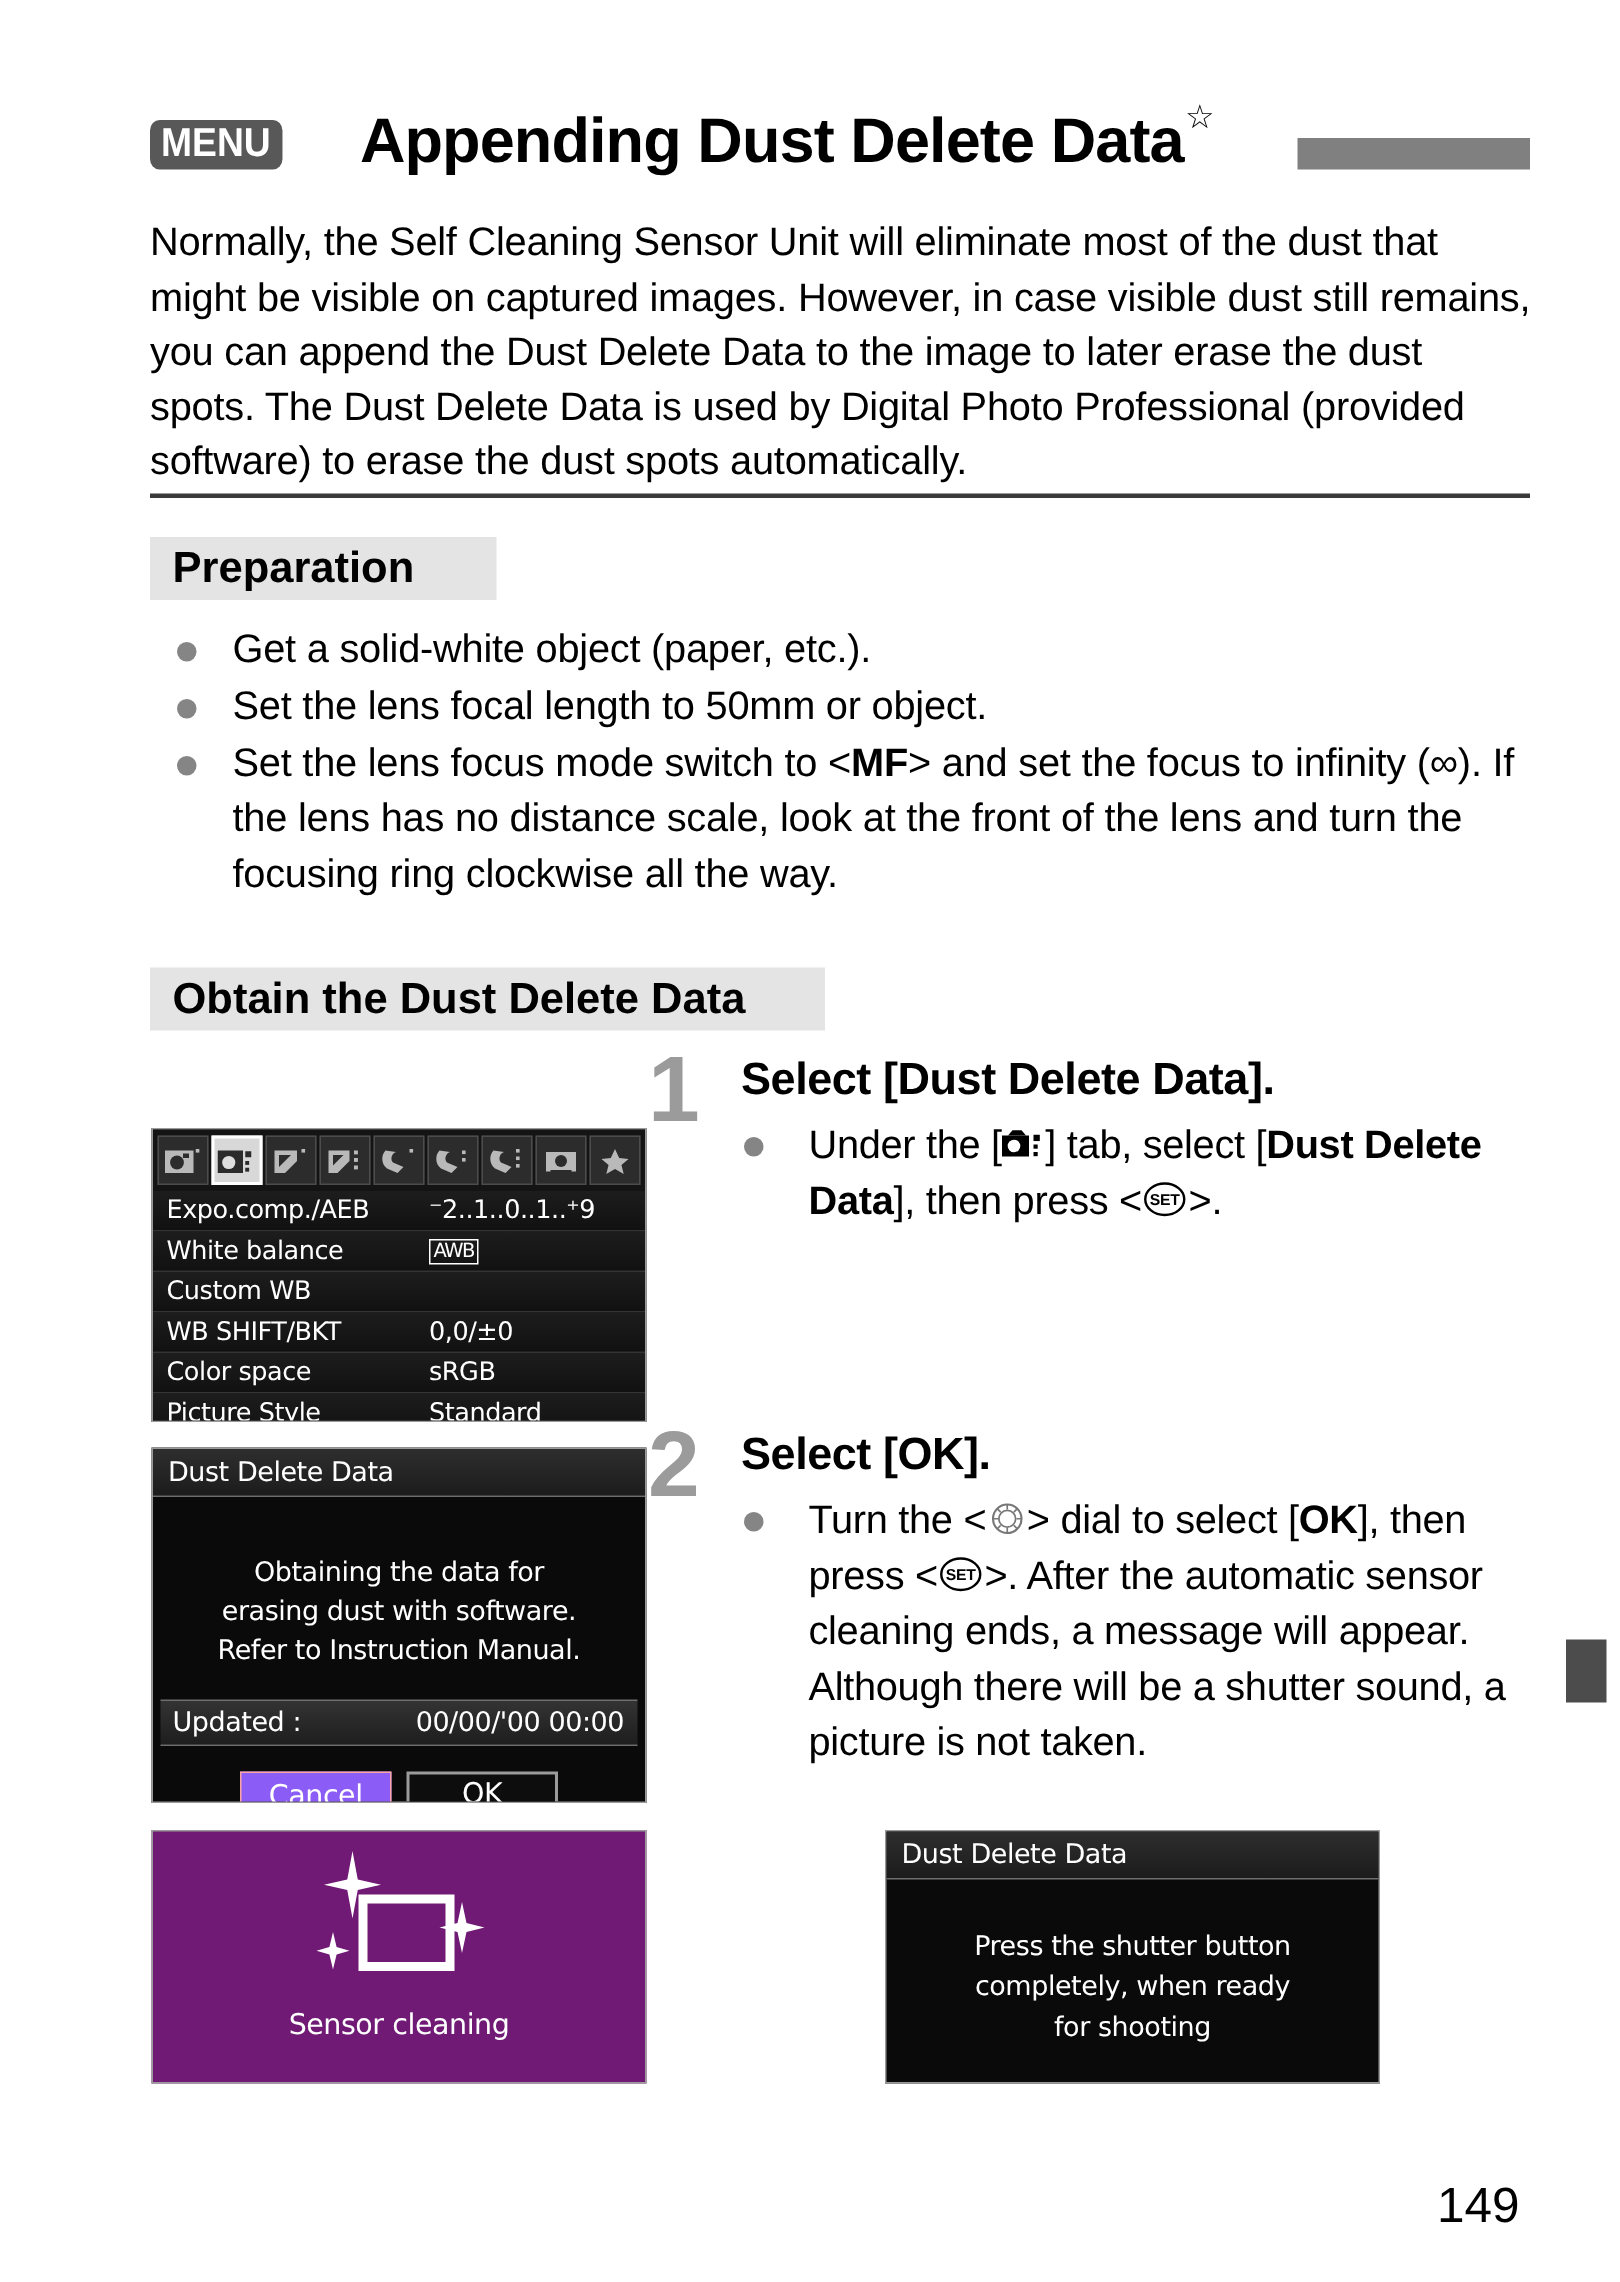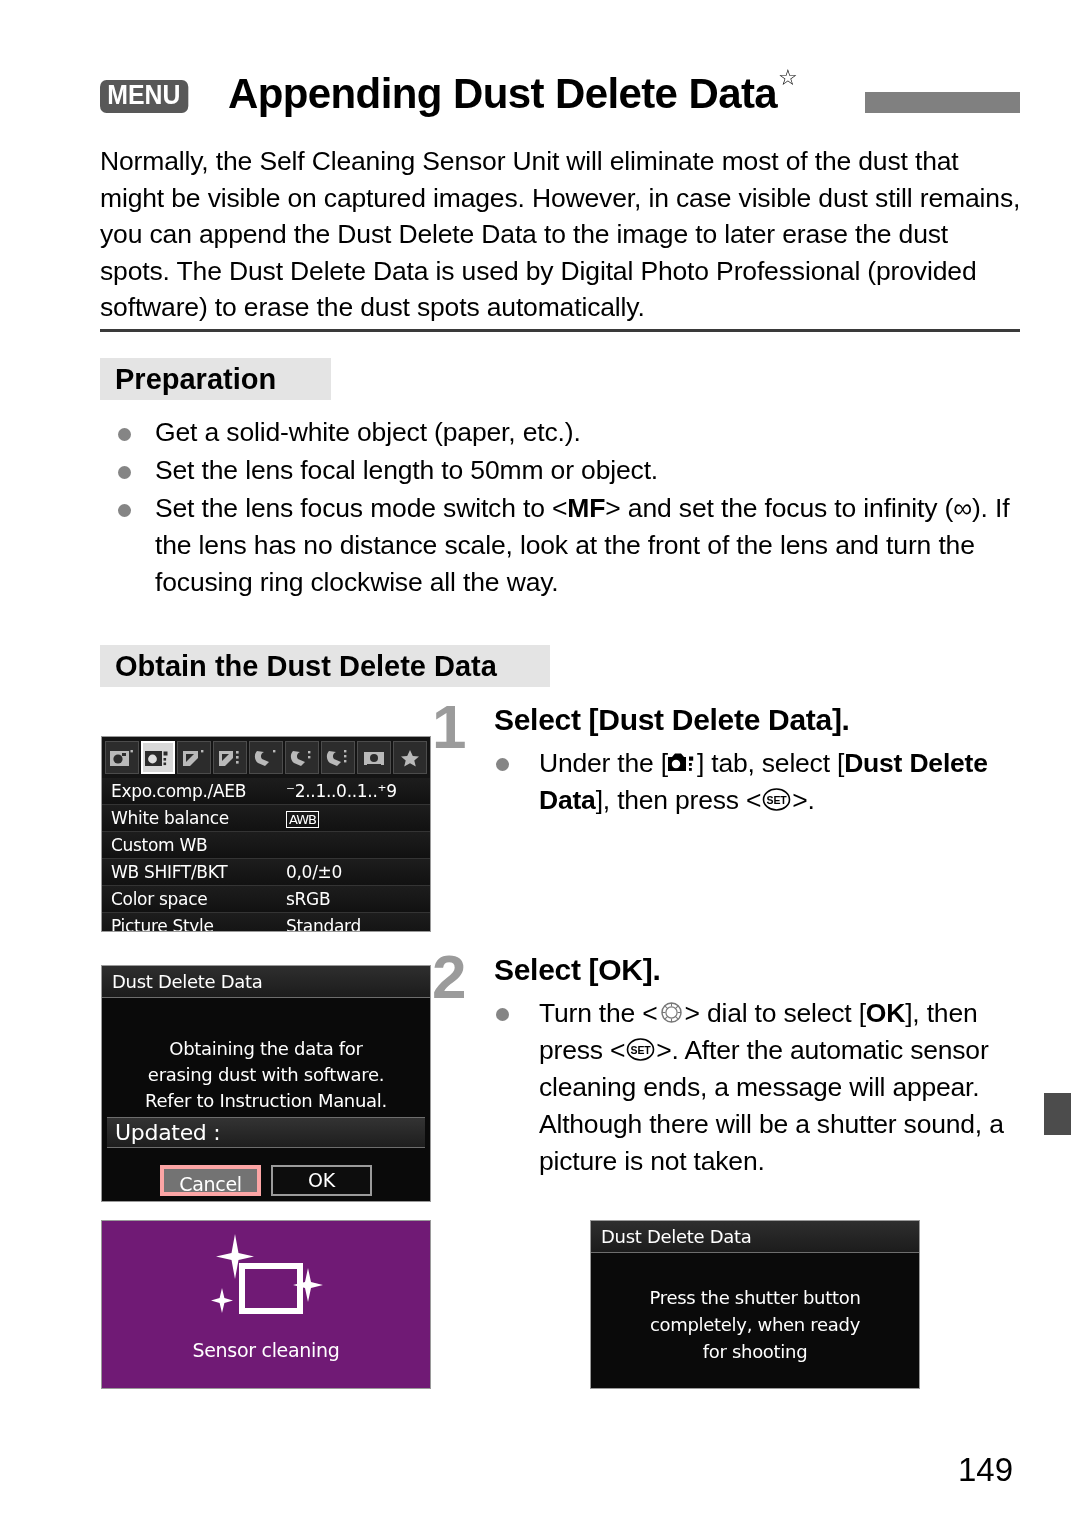--- a/index.html
+++ b/index.html
@@ -37,21 +37,21 @@
     line-height: 1.0;
     transform: scaleX(0.92);
     transform-origin: left center;
   }
   .header-title {
     display: inline-block;
     vertical-align: middle;
     font-size: 42px;
     font-weight: bold;
     letter-spacing: -0.6px;
-    margin-left: 28px;
+    margin-left: 40px;
     position: relative;
     top: -2px;
   }
   .header-star {
     font-size: 22px;
     vertical-align: super;
     position: relative;
     top: -8px;
     left: 1px;
     font-weight: normal;
@@ -147,21 +147,21 @@
     border: 1px solid #9a9a9a;
     box-sizing: border-box;
     color: #ffffff;
     font-family: "DejaVu Sans", sans-serif;
     overflow: hidden;
   }
 
   
   #lcd-menu {
     left: 101px;
-    top: 736px;
+    top: 752px;
     width: 330px;
     height: 196px;
   }
   .tabrow {
     display: flex;
     align-items: center;
     height: 41px;
     background: #141414;
     padding: 0 3px;
     box-sizing: border-box;
@@ -233,47 +233,46 @@
     letter-spacing: -0.3px;
   }
   .dlg-msg {
     text-align: center;
     font-size: 18px;
     line-height: 26px;
     margin-top: 38px;
     letter-spacing: -0.3px;
   }
   .dlg-updated {
-    margin: 3px 5px 0 5px;
+    margin: 19px 5px 0 5px;
     height: 29px;
     line-height: 29px;
     background: linear-gradient(#333333,#1e1e1e);
     border-top: 1px solid #6e6e6e;
     border-bottom: 1px solid #6e6e6e;
     display: flex;
-    font-size: 22px;
+    font-size: 18px;
     letter-spacing: -0.3px;
-    flex-direction: column;
   }
   .dlg-updated .u-lbl { padding-left: 8px; flex: 0 0 130px; }
   .dlg-updated .u-val { flex: 1 1 auto; text-align: right; padding-right: 9px; }
   .dlg-btns {
     margin-top: 17px;
     display: flex;
     justify-content: center;
     gap: 10px;
   }
   .dlg-btn {
     width: 101px;
     height: 31px;
     line-height: 31px;
     text-align: center;
     font-size: 19px;
-    background: #737373;
-    border: 4px solid #fca5a5;
+    background: #8b5cf6;
+    border: 1px solid #fca5a5;
     box-sizing: border-box;
     letter-spacing: -0.3px;
   }
   .dlg-btn.sel {
     background: #0d0d0d;
     border: 2px solid #9b9b9b;
     line-height: 27px;
   }
 
   

